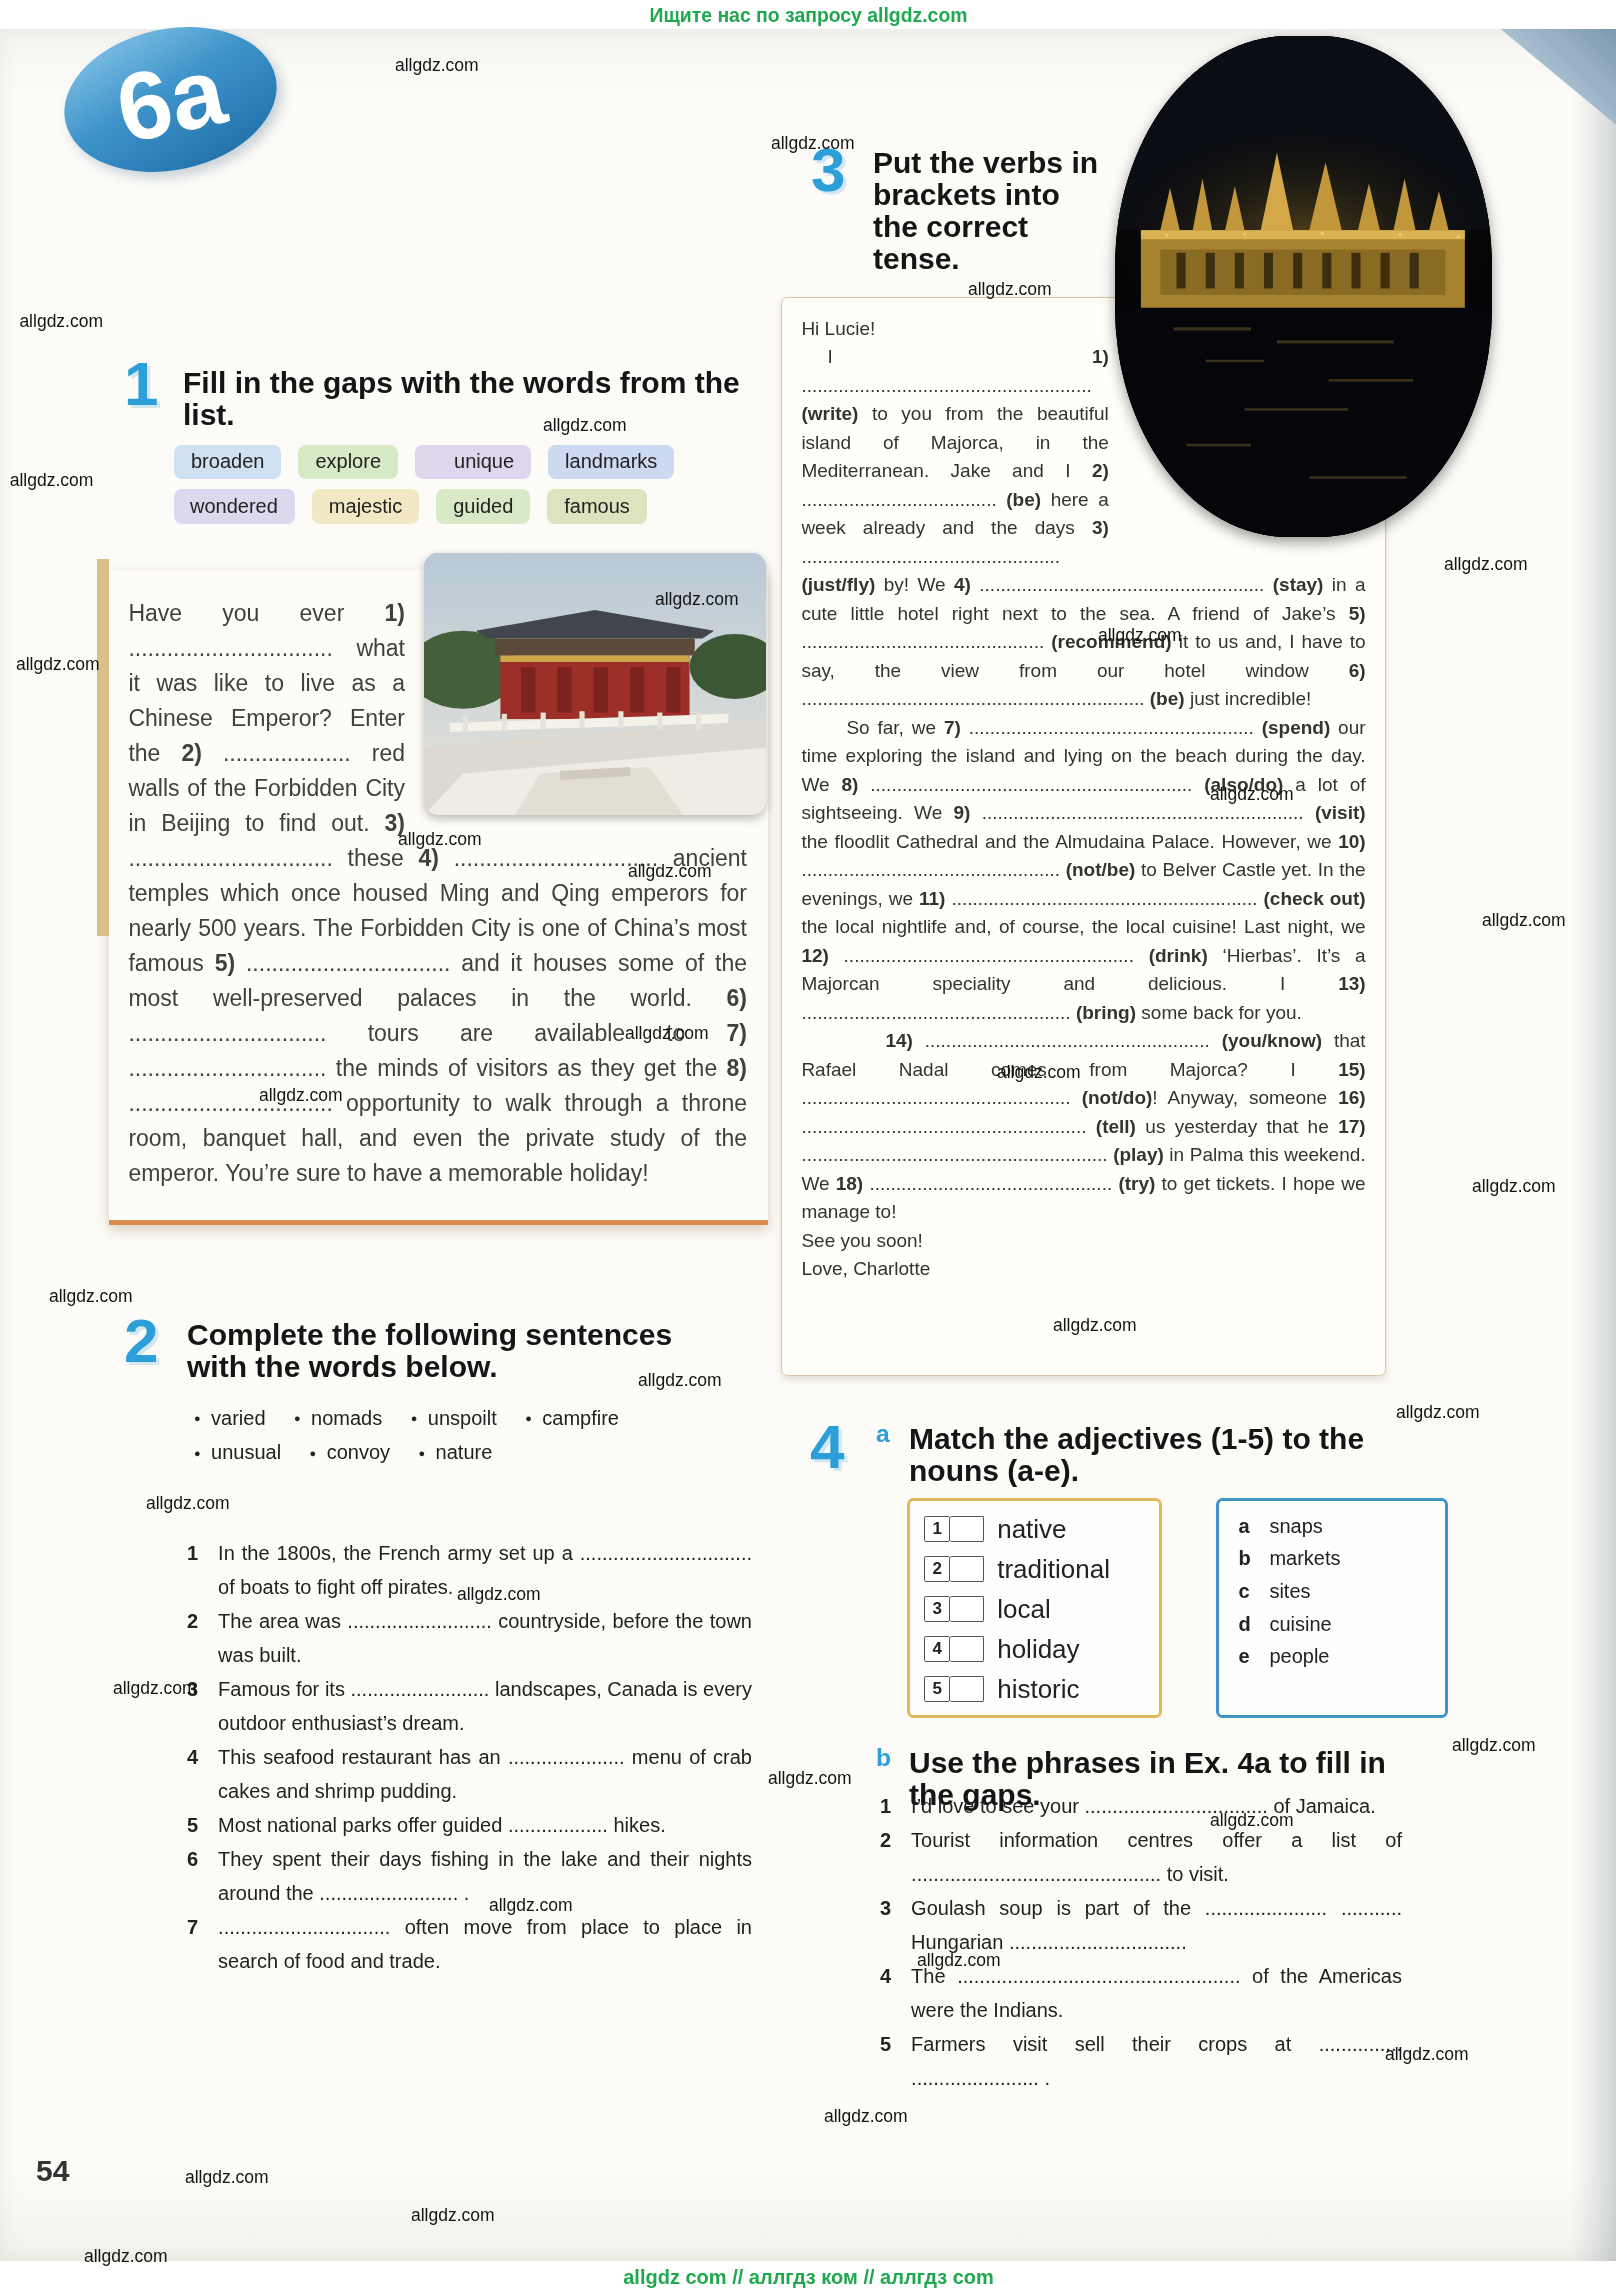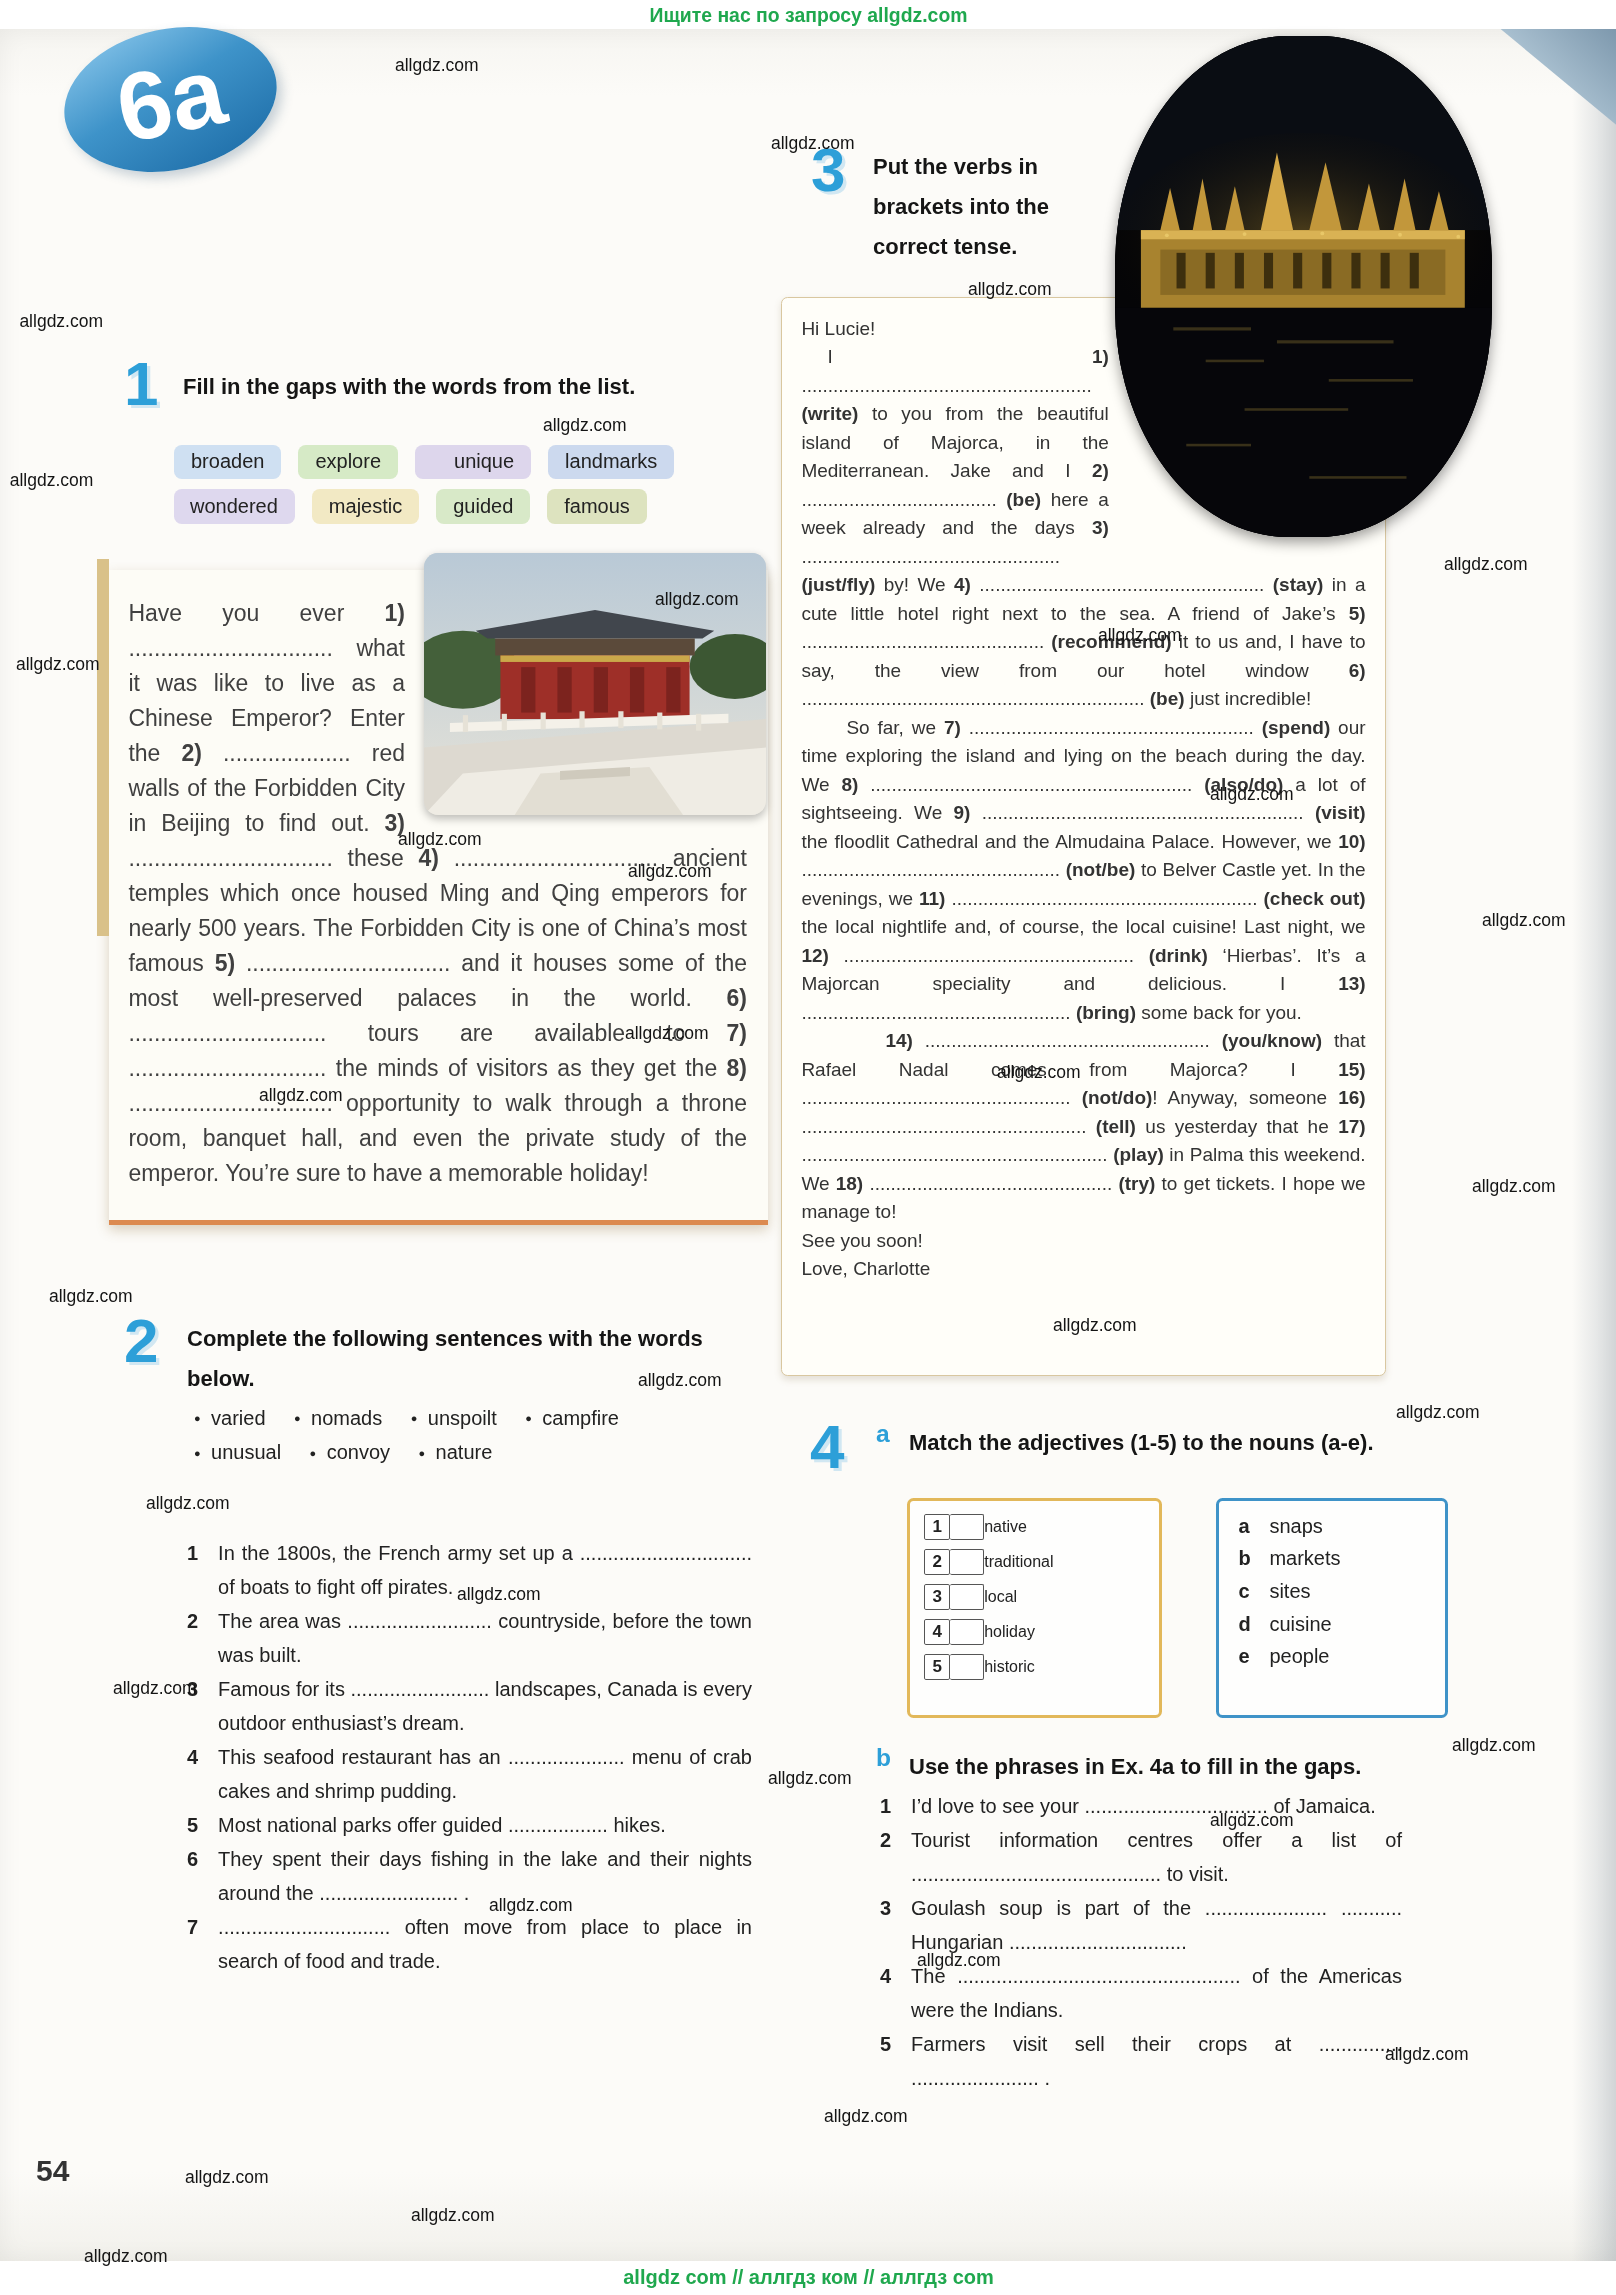--- a/index.html
+++ b/index.html
@@ -38,21 +38,21 @@
     border-radius:50%; transform:rotate(-12deg);
     display:flex; align-items:center; justify-content:center;
     color:#fff; font-size:96px; font-weight:bold; z-index:3;
     box-shadow:3.9px 6.5px 11.7px rgba(40,80,110,.25);
   }
 
   .ex-num {
     position:absolute; font-size:62px; font-weight:bold; color:#2d9fd8; line-height:1;
     text-shadow:3.2px 3.2px 0 rgba(130,195,232,.35);
   }
-  .ex-title { position:absolute; font-size:22px; font-weight:bold; color:#151515; line-height:40px; }
+  .ex-title { position:absolute; font-size:30px; font-weight:bold; color:#151515; line-height:32px; }
 
   
   .chips { position:absolute; left:174px; top:416px; width:596px; display:flex; flex-wrap:wrap; gap:10.4px 17px; }
   .chip { font-size:20px; color:#222; padding:5.8px 17px; border-radius:7.8px; white-space:nowrap; }
   .chip.c0 { background:#cfe0f2; } .chip.c1 { background:#d6eac6; }
   .chip.c2 { background:#ddd6ec;padding-left:39px; } .chip.c3 { background:#ccd9ee; }
   .chip.c4 { background:#ded8ee;padding-left:16px; } .chip.c5 { background:#f2e9c4; }
   .chip.c6 { background:#d8e9c8; } .chip.c7 { background:#dde3bf; }
 
   .passage-panel {
@@ -116,21 +116,21 @@
   .noun-box {
     position:absolute; left:1216px; top:1469px; width:232px; height:220px;
     border:3.9px solid #3f93c8; border-radius:6.5px; padding:14.2px 19.4px; background:rgba(255,255,255,.65);
   }
   .adj-row { display:flex; align-items:center; margin-bottom:9px; }
   .numbox {
     display:inline-flex; width:26px; height:26px; border:1.9px solid #555; background:#fff;
     align-items:center; justify-content:center; font-weight:bold; font-size:17px; border-radius:1.9px;
   }
   .ansbox { display:inline-block; width:34px; height:26px; border:1.9px solid #555; border-left:none; background:#fff; border-radius:1.9px; }
-  .adj-label { font-size:16px; }
+  .adj-label { font-size:26px; margin-left:13px; }
   .noun-row { display:flex; align-items:center; margin-bottom:9.7px; font-size:20px; }
   .noun-letter { font-weight:bold; width:31px; }
 
   .page-num { position:absolute; left:36px; top:2125px; font-size:30px; font-weight:bold; color:#333; }
 
   .wm { position:absolute; font-size:17.5px; color:#141414; z-index:9; white-space:nowrap; font-family:"Liberation Sans","DejaVu Sans",sans-serif; }
   b { font-weight:bold; }
 </style>
 </head>
 <body>

